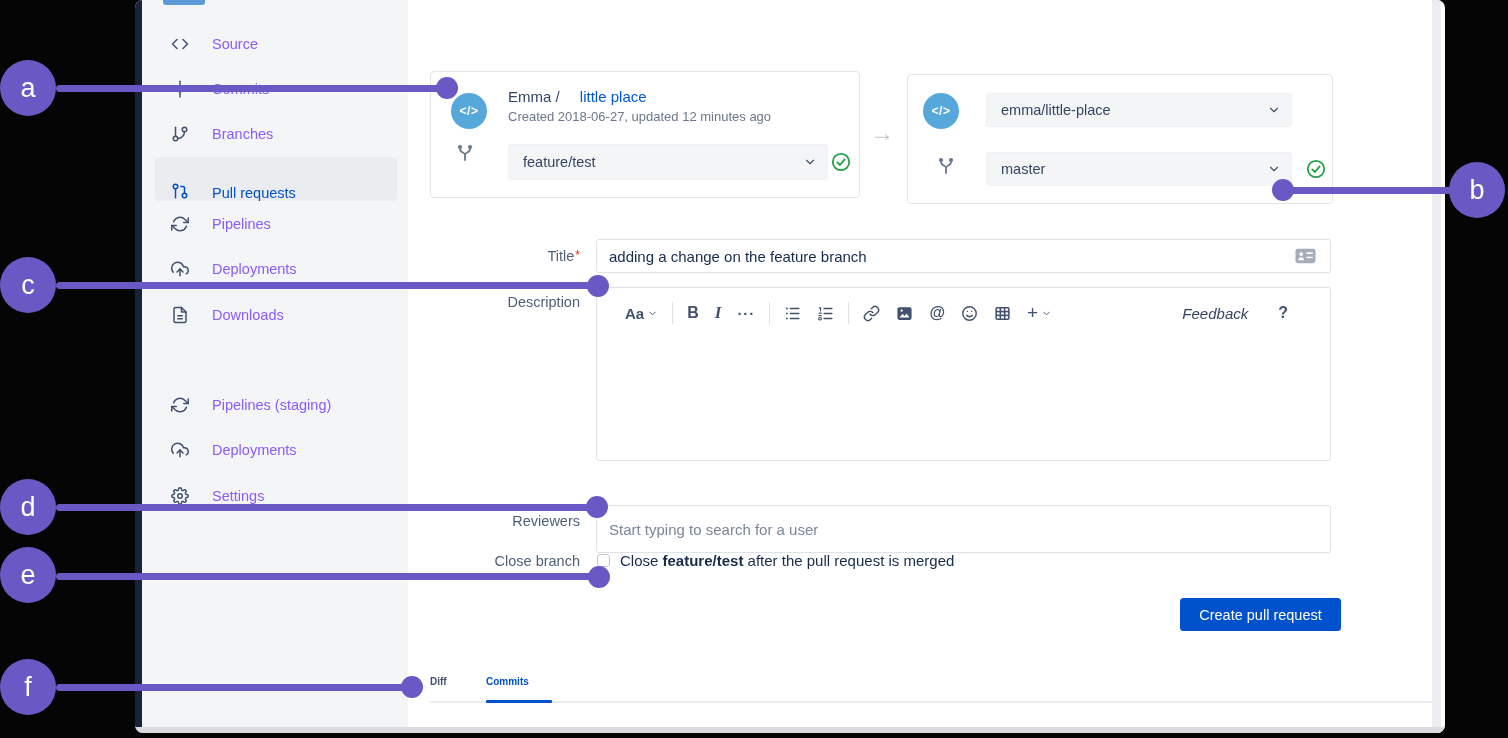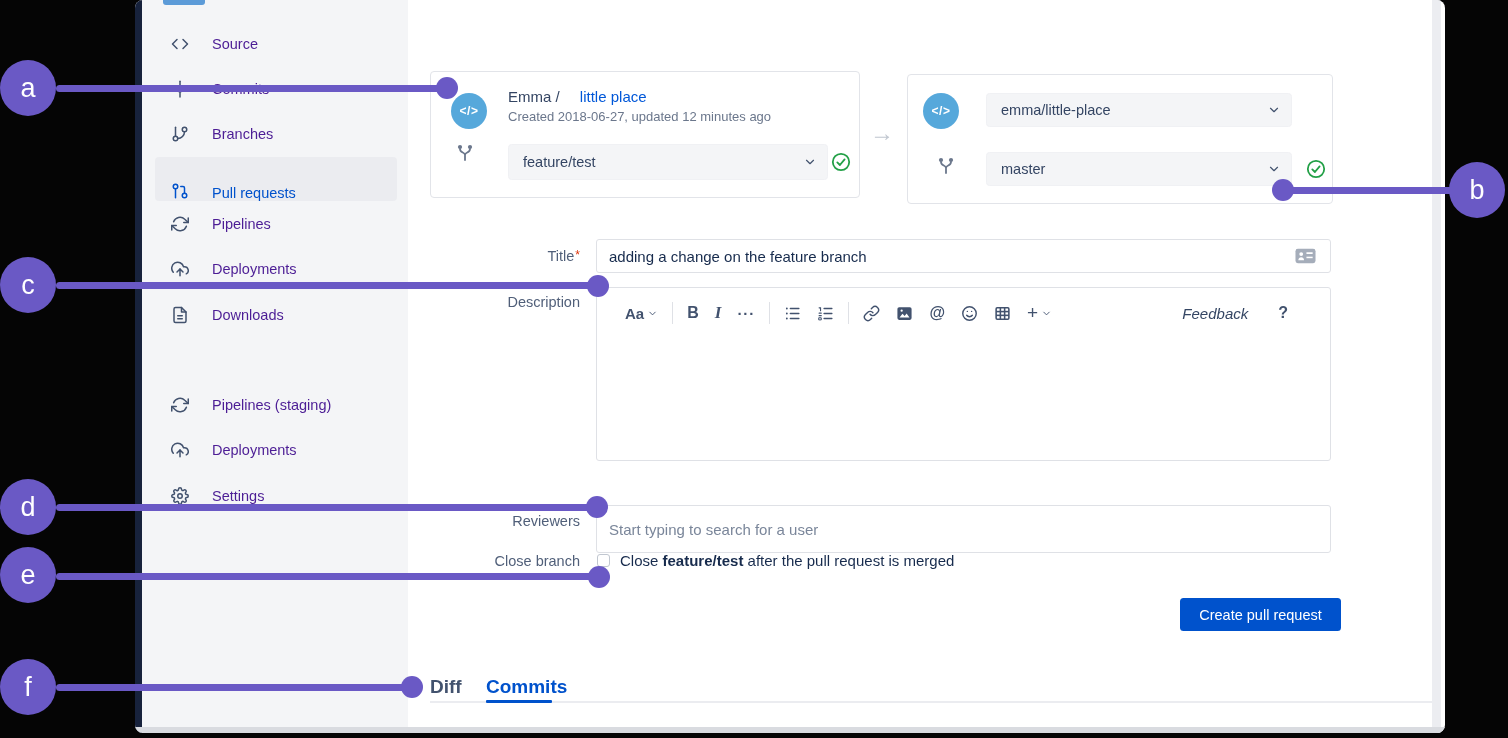--- a/index.html
+++ b/index.html
@@ -6,21 +6,21 @@
   .stage{position:relative;width:1508px;height:738px;background:#050505;overflow:hidden;
          font-family:"Liberation Sans",sans-serif;-webkit-font-smoothing:antialiased;}
   .abs{position:absolute;}
   .window{position:absolute;left:135px;top:0;width:1310px;height:733px;background:#fff;
           border-radius:8px;overflow:hidden;}
   .navy-strip{position:absolute;left:0;top:0;width:7px;height:733px;background:#17223C;}
   .sidebar{position:absolute;left:7px;top:0;width:266px;height:733px;background:#F4F5F7;}
   .blue-sliver{position:absolute;left:21px;top:0;width:42px;height:5px;background:#5C9BD8;
                border-radius:0 0 3px 3px;}
   .nav-item{position:absolute;left:0;width:266px;height:44px;display:flex;align-items:center;
-            color:#4c1d95;font-size:14.5px;cursor:pointer;}
+            color:#8b5cf6;font-size:14.5px;cursor:pointer;}
   .nav-item .nicon{width:20px;height:20px;margin-left:28px;display:flex;align-items:center;justify-content:center;}
   .nav-item .nlabel{margin-left:22px;}
   .nav-sel-bg{position:absolute;left:13px;top:157px;width:242px;height:44px;background:#EBECF0;border-radius:4px;}
   .nav-item.selected{color:#0052CC;font-weight:500;align-items:flex-end;}
   svg.fe{fill:none;stroke:#42526E;stroke-width:2;stroke-linecap:round;stroke-linejoin:round;width:18px;height:18px;}
   .nav-item.selected svg.fe{stroke:#0052CC;}
   .h1{position:absolute;left:295px;top:5px;font-size:24px;font-weight:700;color:#172B4D;}
   .card{position:absolute;background:#fff;border:1px solid #E2E4E9;border-radius:4px;box-sizing:border-box;}
   .avatar{position:absolute;width:36px;height:36px;border-radius:50%;background:#56A8DB;color:#fff;
           display:flex;align-items:center;justify-content:center;font-size:12px;font-weight:700;letter-spacing:0.5px;}
@@ -42,21 +42,21 @@
   .tb-gap{margin-left:16px;}
   .tb-div{width:1px;height:22px;background:#DFE1E6;margin:0 14px;}
   .tb svg{width:17px;height:17px;}
   .tb-text{font-size:15px;font-weight:600;}
   .chevron-mini{width:11px !important;height:11px !important;margin-left:3px;}
   .toolbar-right{margin-left:auto;display:flex;align-items:center;padding-right:42px;gap:30px;}
   .checkbox{position:absolute;width:13px;height:13px;border:1px solid #C1C7D0;border-radius:3px;background:#fff;cursor:pointer;box-sizing:border-box;}
   .close-text{position:absolute;font-size:15px;color:#172B4D;}
   .btn-primary{position:absolute;background:#0052CC;color:#fff;border:none;border-radius:3.5px;
                font-family:"Liberation Sans",sans-serif;font-size:14.5px;font-weight:500;cursor:pointer;}
-  .tab{position:absolute;font-size:19px;font-weight:700;cursor:pointer;}
+  .tab{position:absolute;font-size:10px;font-weight:700;cursor:pointer;}
   .tab.inactive{color:#42526E;}
   .tab.active{color:#0052CC;}
   .tab-underline{position:absolute;background:#0052CC;border-radius:1px;}
   .tab-divider{position:absolute;background:#EBECF0;}
   .scrollbar{position:absolute;background:#ECEDF1;}
   .bottom-shade{position:absolute;left:0;top:727px;width:1310px;height:6px;background:#D9DBE0;}
   
   .ann-circle{position:absolute;width:56px;height:56px;border-radius:50%;background:#6A59C5;color:#fff;
               display:flex;align-items:center;justify-content:center;font-size:27px;z-index:60;}
   .ann-line{position:absolute;height:7px;background:#6A59C5;border-radius:3.5px;z-index:55;}

